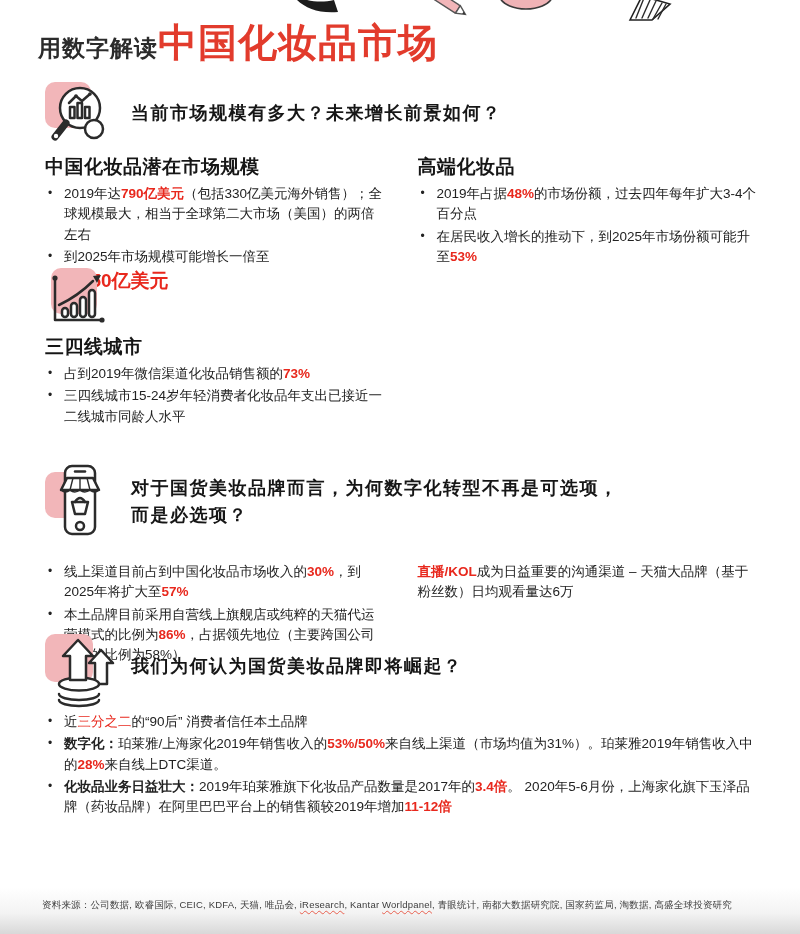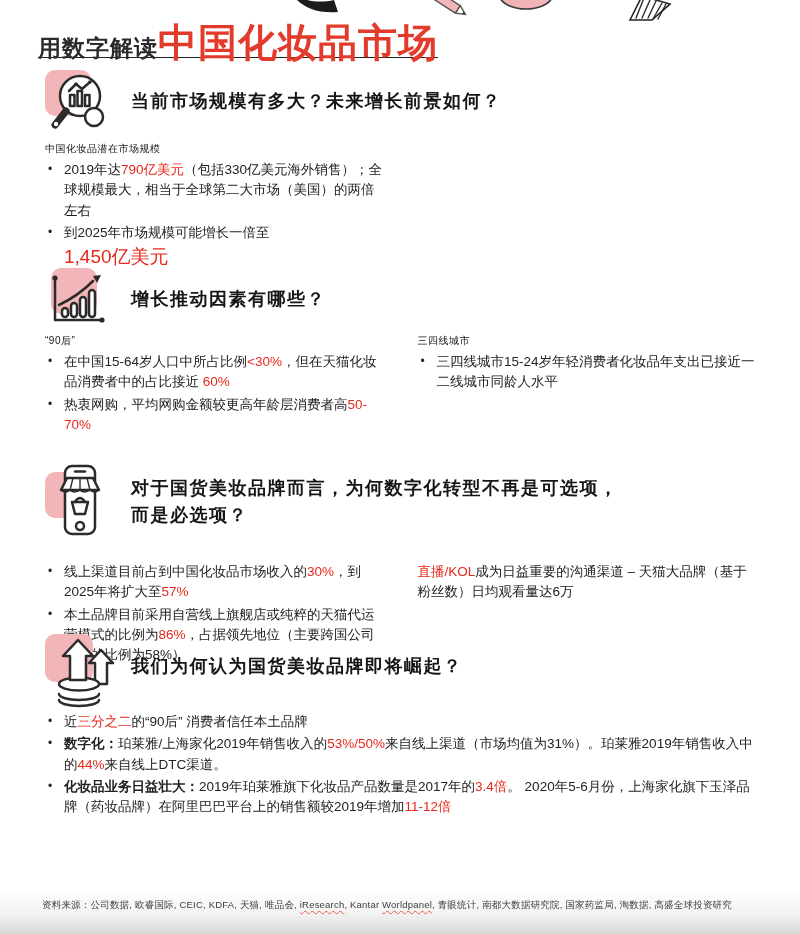--- a/index.html
+++ b/index.html
@@ -3,42 +3,42 @@
 <meta charset="utf-8">
 <style>
   html,body{margin:0;padding:0;background:#fff;}
   .page{position:relative;width:800px;height:934px;background:#ffffff;overflow:hidden;
         font-family:"Liberation Sans","DejaVu Sans",sans-serif;color:#222;}
 
   
   .deco{position:absolute;}
 
   
-  .title{position:absolute;left:38px;top:16px;white-space:nowrap;text-decoration:underline;}
+  .title{position:absolute;left:38px;top:16px;white-space:nowrap;}
   .title .prefix{font-size:23px;font-weight:600;color:#2b2b2b;letter-spacing:1px;}
   .title .highlight{font-size:39px;font-weight:800;color:#e23b2c;letter-spacing:1px;}
 
   
   .section{position:absolute;left:45px;width:715px;}
   .sec-head{display:flex;align-items:center;}
   .icon-wrap{position:relative;width:72px;height:66px;flex:0 0 72px;}
   .icon-wrap .pinksq{position:absolute;left:0;top:2px;width:46px;height:46px;border-radius:10px;background:#f2b6b9;}
   .icon-wrap svg{position:absolute;left:4px;top:2px;}
   .sec-heading{font-size:18px;font-weight:800;color:#161616;line-height:1.5;letter-spacing:1.5px;margin-left:14px;}
   .sec-heading.wrap2{max-width:505px;}
 
   .cols{display:grid;grid-template-columns:1fr 1fr;column-gap:30px;margin-top:8px;}
-  .col-heading{font-size:10px;font-weight:400;color:#161616;margin:0 0 4px 0;letter-spacing:0.5px;}
+  .col-heading{font-size:19px;font-weight:700;color:#161616;margin:0 0 4px 0;letter-spacing:0.5px;}
   ul.bullets{list-style:none;margin:0;padding:0;font-size:13.5px;line-height:1.5;}
   ul.bullets li{position:relative;padding-left:19px;margin:0 0 2px 0;}
   ul.bullets li::before{content:"•";position:absolute;left:3px;top:0;color:#222;font-size:12px;}
   .para{font-size:13.5px;line-height:1.5;}
 
   
-  .s-rb{color:#e8281d;font-weight:400;}
+  .s-rb{color:#e8281d;font-weight:700;}
   .s-r{color:#e8281d;}
   .s-b{font-weight:800;}
   .s-lg{font-size:19px;}
   .s-sp{text-decoration:underline;text-decoration-style:wavy;text-decoration-color:#e8604f;text-decoration-thickness:1px;text-underline-offset:2px;}
 
   
   .bottom-fade{position:absolute;left:0;bottom:0;width:800px;height:46px;
       background:linear-gradient(180deg,#ffffff 0%,#f3f3f3 55%,#d8d8d8 100%);}
   .footer{position:absolute;left:42px;top:899px;width:750px;font-size:9.5px;color:#3d3d3d;
       white-space:nowrap;z-index:2;letter-spacing:0.2px;}
@@ -67,21 +67,21 @@
   </svg>
   <svg class="deco" style="left:626px;top:-4px;" width="50" height="26">
     <polygon points="4,24 16,0 44,8 26,24" fill="#fff" stroke="#222" stroke-width="1.6"></polygon>
     <path class="thin" d="M10,22 L18,2 M16,22 L24,4 M22,22 L30,5 M27,23 L36,7 M32,23 L40,8"></path>
   </svg>
 
   <div class="title">
     <span class="prefix">用数字解读</span><span class="highlight">中国化妆品市场</span>
   </div>
 
-  <div class="section" style="top:68px;">
+  <div class="section" style="top:80px;">
     <div class="sec-head">
       <div class="icon-wrap">
         <div class="pinksq"></div>
         <svg width="62" height="66" viewBox="0 0 62 66">
           <circle class="lnf" cx="31" cy="26" r="20" stroke-width="3"></circle>
           <rect class="ln" x="21" y="25" width="4.5" height="11"></rect>
           <rect class="ln" x="28.5" y="21" width="4.5" height="15"></rect>
           <rect class="ln" x="36" y="25" width="4.5" height="11"></rect>
           <path class="ln" d="M20,21 L27,14 L33,19 L41,12"></path>
           <circle cx="27" cy="14" r="1.8" fill="#2b2b2b"></circle>
@@ -94,52 +94,52 @@
       <div class="sec-heading">当前市场规模有多大？未来增长前景如何？</div>
     </div>
     <div class="cols">
       <div>
         <h3 class="col-heading">中国化妆品潜在市场规模</h3>
         <ul class="bullets">
           <li><span>2019年达</span><span class="s-rb">790亿美元</span><span>（包括330亿美元海外销售）；全球规模最大，相当于全球第二大市场（美国）的两倍左右</span></li>
           <li><span>到2025年市场规模可能增长一倍至</span><br><span class="s-rb s-lg">1,450亿美元</span></li>
         </ul>
       </div>
+      <div>
+        <h3 class="col-heading">高端化妆品</h3>
+        <ul class="bullets">
+          <li><span>2019年占据</span><span class="s-rb">48%</span><span>的市场份额，过去四年每年扩大3-4个百分点</span></li>
+          <li><span>在居民收入增长的推动下，到2025年市场份额可能升至</span><span class="s-rb">53%</span></li>
+        </ul>
+      </div>
     </div>
   </div>
 
   <div class="section" style="top:268px;">
     <div class="sec-head">
       <div class="icon-wrap" style="height:62px;">
         <div class="pinksq" style="left:6px;top:0;"></div>
         <svg width="64" height="60" viewBox="0 0 64 60" style="left:0;top:2px;">
           <path class="ln" d="M10,8 L10,50 L57,50" stroke-width="3"></path>
           <circle cx="10" cy="8" r="2.6" fill="#2b2b2b"></circle>
           <circle cx="57" cy="50" r="2.6" fill="#2b2b2b"></circle>
           <rect class="lnf" x="17" y="38" width="6" height="9" rx="3"></rect>
           <rect class="lnf" x="26" y="33" width="6" height="14" rx="3"></rect>
           <rect class="lnf" x="35" y="27" width="6" height="20" rx="3"></rect>
           <rect class="lnf" x="44" y="20" width="6" height="27" rx="3"></rect>
           <path class="ln" d="M14,35 Q33,26 48,11"></path>
           <path d="M48,6 L56,5 L52,13 Z" fill="#2b2b2b"></path>
         </svg>
       </div>
-      <div class="sec-heading">增长推动因素有哪些？</div>
     </div>
     <div class="cols" style="margin-top:4px;">
       <div>
-        <h3 class="col-heading">“90后”</h3>
-        <ul class="bullets">
-          <li><span>在中国15-64岁人口中所占比例</span><span class="s-rb">&lt;30%</span><span>，但在天猫化妆品消费者中的占比接近 </span><span class="s-rb">60%</span></li>
-          <li><span>热衷网购，平均网购金额较更高年龄层消费者高</span><span class="s-rb">50-70%</span></li>
-        </ul>
-      </div>
-      <div>
         <h3 class="col-heading">三四线城市</h3>
         <ul class="bullets">
+          <li><span>占到2019年微信渠道化妆品销售额的</span><span class="s-rb">73%</span></li>
           <li><span>三四线城市15-24岁年轻消费者化妆品年支出已接近一二线城市同龄人水平</span></li>
         </ul>
       </div>
     </div>
   </div>
 
   <div class="section" style="top:460px;">
     <div class="sec-head">
       <div class="icon-wrap" style="height:84px;">
         <div class="pinksq" style="top:12px;"></div>
@@ -177,21 +177,21 @@
           <polygon class="lnf" points="52,18 64,31 58,31 58,52 46,52 46,31 40,31" stroke-width="2.4"></polygon>
           <path class="ln" d="M10,62 a20,6 0 0 0 40,0 M10,68 a20,6 0 0 0 40,0" stroke-width="2.2"></path>
           <ellipse class="lnf" cx="30" cy="52" rx="20" ry="6.5" stroke-width="2.4"></ellipse>
           <polygon class="lnf" points="29,8 44,24 37,24 37,48 21,48 21,24 14,24" stroke-width="2.6"></polygon>
         </svg>
       </div>
       <div class="sec-heading">我们为何认为国货美妆品牌即将崛起？</div>
     </div>
     <ul class="bullets" style="margin-top:8px;">
       <li><span>近</span><span class="s-r">三分之二</span><span>的“90后” 消费者信任本土品牌</span></li>
-      <li><span class="s-b">数字化：</span><span>珀莱雅/上海家化2019年销售收入的</span><span class="s-rb">53%/50%</span><span>来自线上渠道（市场均值为31%）。珀莱雅2019年销售收入中的</span><span class="s-rb">44%</span><span>来自线上DTC渠道。</span></li>
+      <li><span class="s-b">数字化：</span><span>珀莱雅/上海家化2019年销售收入的</span><span class="s-rb">53%/50%</span><span>来自线上渠道（市场均值为31%）。珀莱雅2019年销售收入中的</span><span class="s-rb">28%</span><span>来自线上DTC渠道。</span></li>
       <li><span class="s-b">化妆品业务日益壮大：</span><span>2019年珀莱雅旗下化妆品产品数量是2017年的</span><span class="s-rb">3.4倍</span><span>。 2020年5-6月份，上海家化旗下玉泽品牌（药妆品牌）在阿里巴巴平台上的销售额较2019年增加</span><span class="s-rb">11-12倍</span></li>
     </ul>
   </div>
 
   <div class="bottom-fade"></div>
   <div class="footer"><span>资料来源：公司数据, 欧睿国际, CEIC, KDFA, 天猫, 唯品会, </span><span class="s-sp">iResearch</span><span>, Kantar </span><span class="s-sp">Worldpanel</span><span>, 青眼统计, 南都大数据研究院, 国家药监局, 淘数据, 高盛全球投资研究</span></div>
 
 </div>
 
 </body></html>

